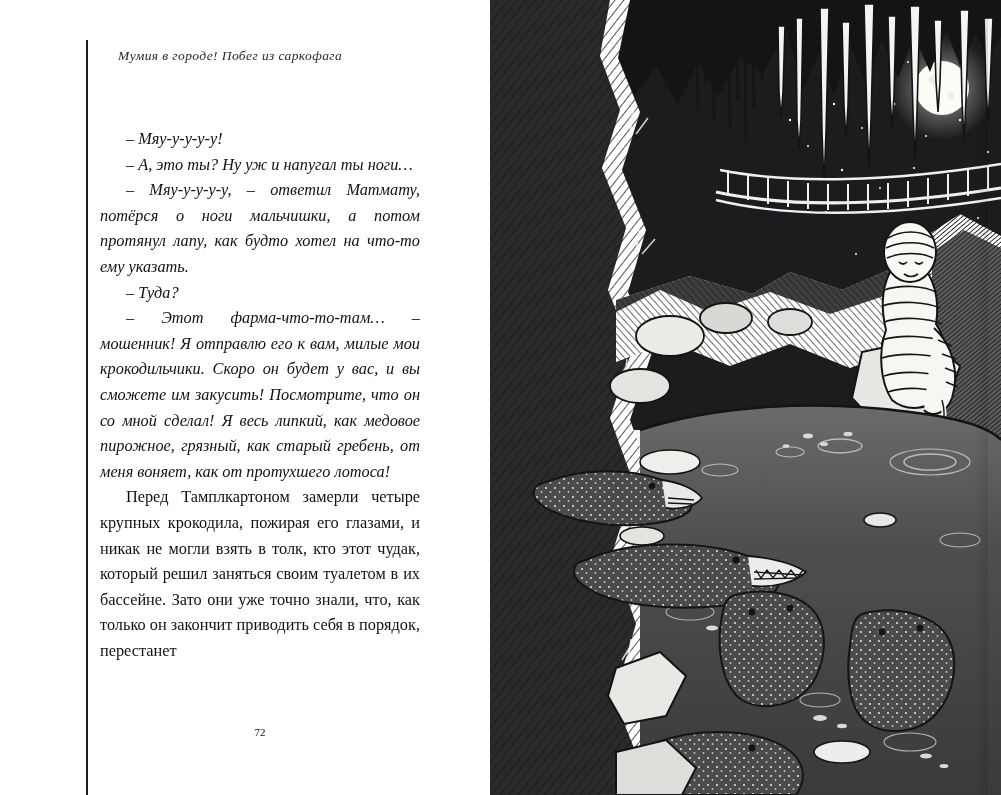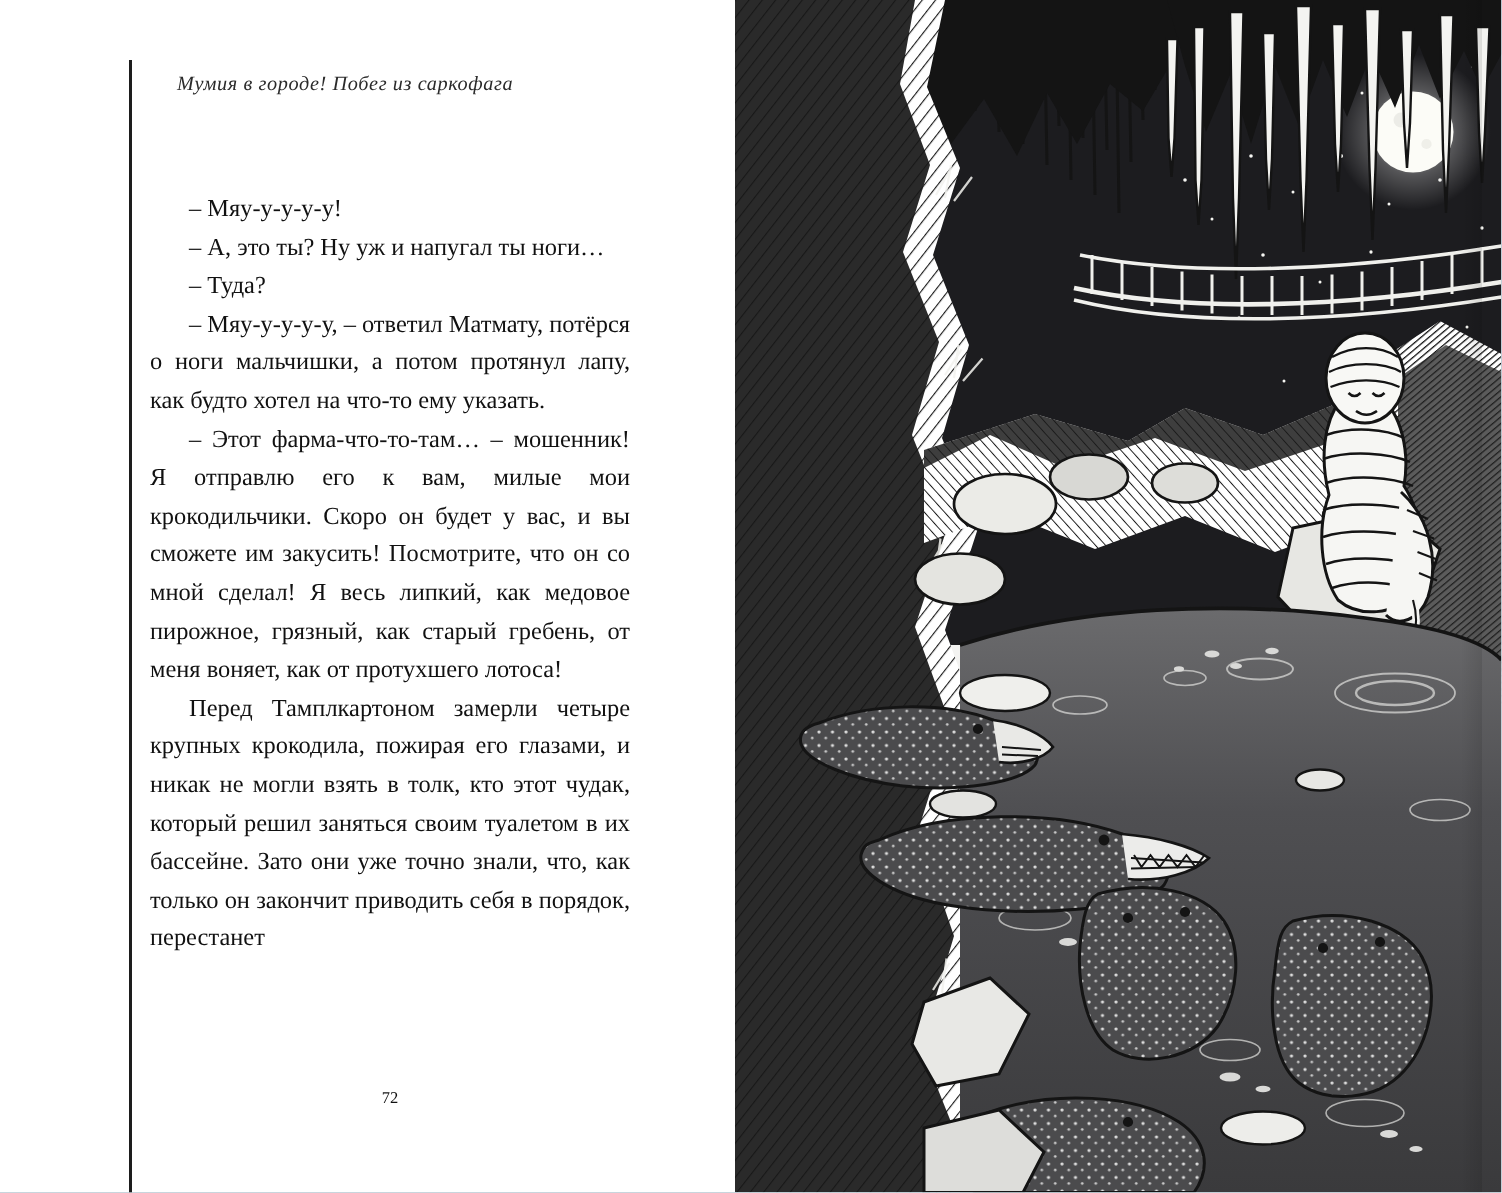--- a/index.html
+++ b/index.html
@@ -4,21 +4,21 @@
 <style>
   html, body {
     margin: 0;
     padding: 0;
     background: #ffffff;
   }
   #page {
     position: relative;
     width: 1001px;
     height: 795px;
-    background: #0c4a6e;
+    background: #fef9c3;
     overflow: hidden;
     font-family: "Liberation Serif", serif;
   }
 
   
   #left-page {
     position: absolute;
     left: 0; top: 0;
     width: 490px; height: 795px;
     background: #ffffff;
@@ -50,20 +50,21 @@
     text-align: justify;
     text-justify: inter-word;
     hyphens: manual;
   }
   #body-text p {
     margin: 0;
     text-indent: 26px;
   }
   #body-text p.dialog {
     text-indent: 26px;
+    font-style: italic;
   }
   #folio {
     position: absolute;
     left: 100px; top: 726px;
     width: 320px;
     text-align: center;
     font-size: 11px;
     color: #111;
   }
 
@@ -96,22 +97,22 @@
 
   <div id="left-page">
 
     <div id="head-rule"></div>
 
     <div id="running-head">Мумия в городе! Побег из саркофага</div>
 
     <div id="body-text">
       <p class="dialog">– Мяу-у-у-у-у!</p>
       <p class="dialog">– А, это ты? Ну уж и напугал ты ноги…</p>
+      <p class="dialog">– Мяу-у-у-у-у, – ответил Матмату, потёрся о ноги мальчишки, а потом протянул лапу, как будто хотел на что-то ему указать.</p>
       <p class="dialog">– Туда?</p>
-      <p class="dialog">– Мяу-у-у-у-у, – ответил Матмату, потёрся о ноги мальчишки, а потом протянул лапу, как будто хотел на что-то ему указать.</p>
       <p class="dialog">– Этот фарма-что-то-там… – мошенник! Я отправлю его к вам, милые мои крокодильчики. Скоро он будет у вас, и вы сможете им закусить! Посмотрите, что он со мной сделал! Я весь липкий, как медовое пирожное, грязный, как старый гребень, от меня воняет, как от протухшего лотоса!</p>
       <p>Перед Тамплкартоном замерли четыре крупных крокодила, пожирая его глазами, и никак не могли взять в толк, кто этот чудак, который решил заняться своим туалетом в их бассейне. Зато они уже точно знали, что, как только он закончит приводить себя в порядок, перестанет</p>
     </div>
 
     <div id="folio">72</div>
   </div>
 
   <div id="right-page">
 
     <svg id="illo" viewBox="0 0 511 795" preserveAspectRatio="none">

